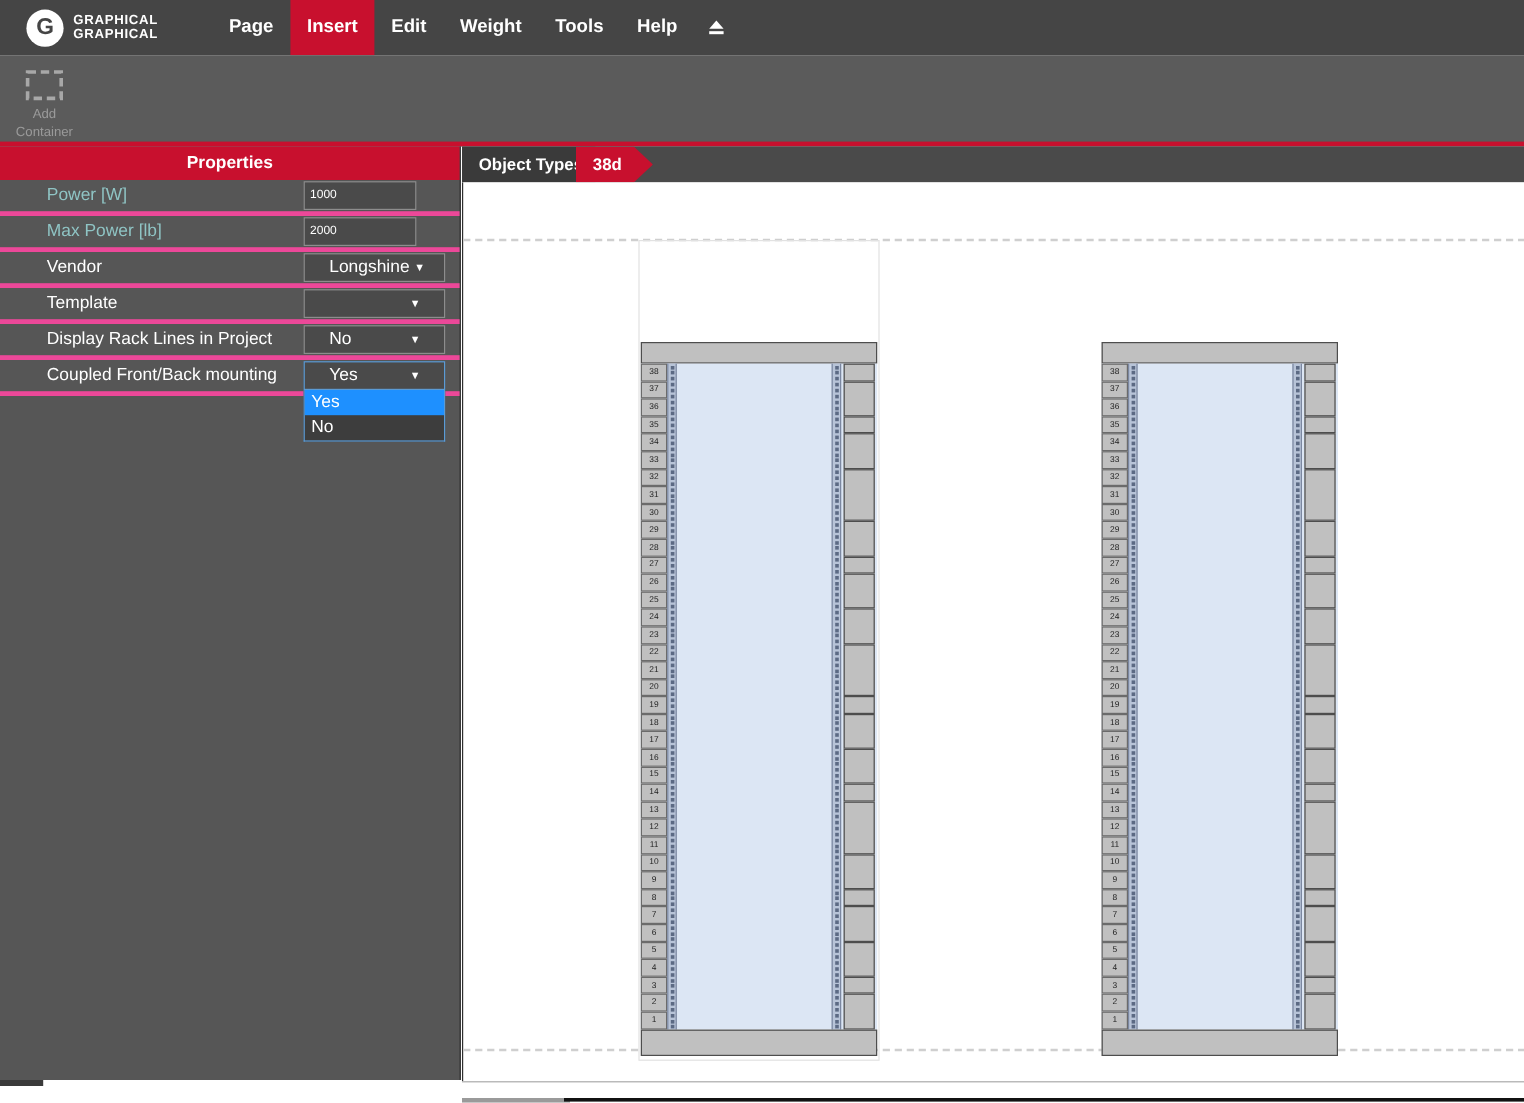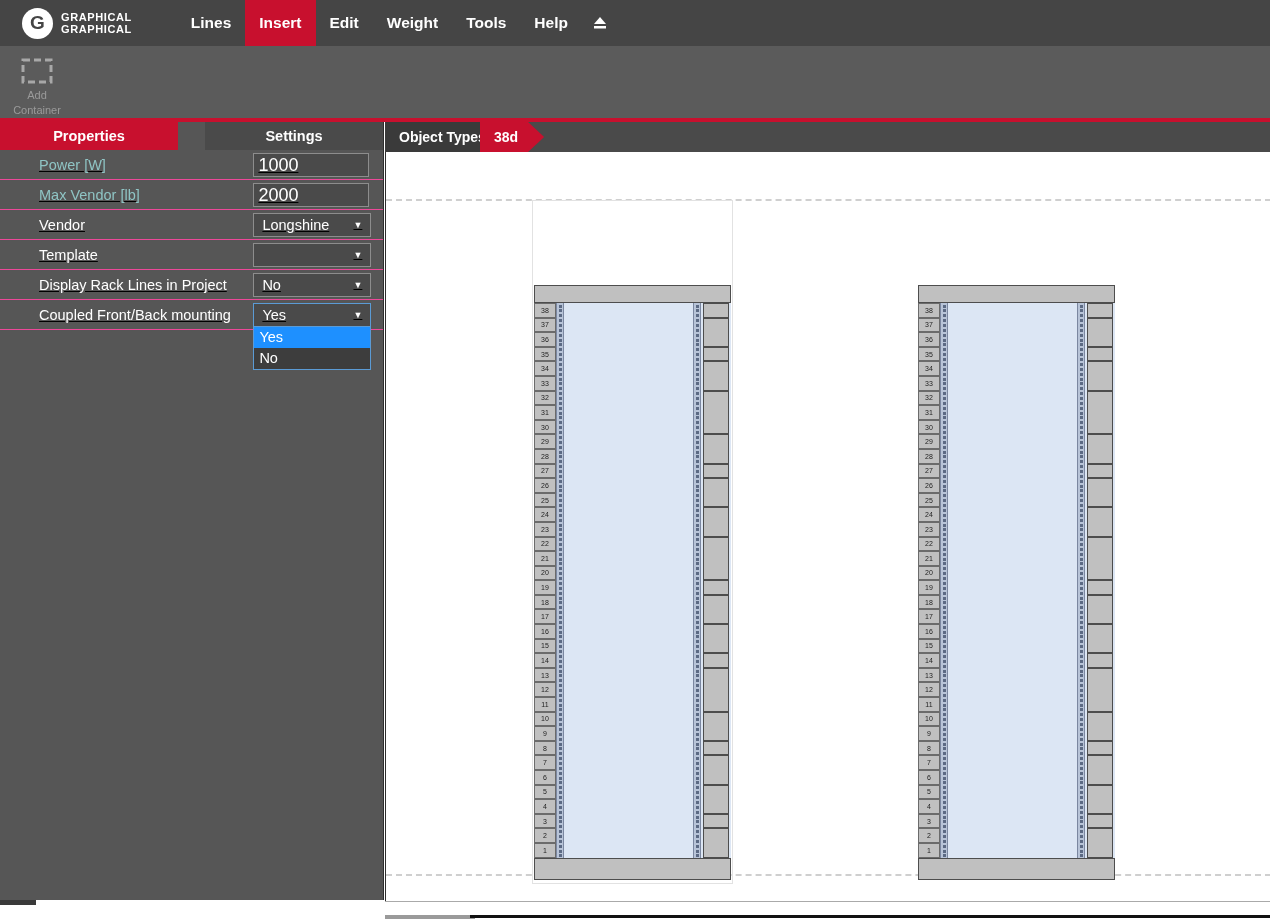--- a/index.html
+++ b/index.html
@@ -142,64 +142,63 @@
   .panel-tab.active {
     background: #c8102e;
   }
   .prop-rows {
     position: relative;
   }
   .prop-row {
     display: flex;
     align-items: center;
     height: 30px;
-    border-bottom: 1px solid #ec4899;
+    border-bottom: 4px solid #ec4899;
     box-sizing: border-box;
     position: relative;
-    text-decoration: underline;
   }
   .prop-label {
     width: 254px;
     box-sizing: border-box;
     padding-left: 39px;
     font-size: 14.5px;
     color: #ffffff;
     white-space: nowrap;
     overflow: hidden;
   }
   .prop-label.teal { color: #8fc4c4; }
   .prop-value {
     width: 130px;
     box-sizing: border-box;
     position: relative;
   }
   .txtfield {
-    width: 116px;
+    width: 94px;
     height: 24px;
     box-sizing: border-box;
     background: #4a4a4a;
     border: 1px solid #8d8d8d;
     color: #ffffff;
-    font-size: 18px;
+    font-size: 10px;
     font-family: "Liberation Sans", sans-serif;
     padding: 0 4px;
     line-height: 22px;
     overflow: hidden;
     white-space: nowrap;
     cursor: text;
   }
   .selfield {
     width: 118px;
     height: 24px;
     box-sizing: border-box;
     background: #4a4a4a;
     border: 1px solid #8d8d8d;
     color: #ffffff;
     font-size: 14.5px;
-    padding: 0 8px;
+    padding: 0 20px;
     line-height: 22px;
     display: flex;
     align-items: center;
     justify-content: space-between;
     cursor: pointer;
     white-space: nowrap;
     overflow: hidden;
   }
   .selfield.open {
     border: 1px solid #5b9bd5;
@@ -401,21 +400,21 @@
 
   <div class="menubar">
     <div class="brand">
       <div class="brand-mark">G</div>
       <div>
         <div class="brand-text">GRAPHICAL</div>
         <div class="brand-text">GRAPHICAL</div>
       </div>
     </div>
     <div class="menu-items" id="menu-items">
-        <div class="menu-item">Lines</div>
+        <div class="menu-item">Page</div>
         <div class="menu-item active">Insert</div>
         <div class="menu-item">Edit</div>
         <div class="menu-item">Weight</div>
         <div class="menu-item">Tools</div>
         <div class="menu-item">Help</div>
       </div>
     <div class="eject-icon">
       <svg width="18" height="16" viewBox="0 0 18 16" aria-hidden="true">
         <path d="M9 2 L15 9 L3 9 Z" fill="#ffffff"></path>
         <rect x="3" y="11" width="12" height="2.5" fill="#ffffff"></rect>
@@ -432,31 +431,30 @@
       </div>
       <div class="tool-label">Add</div>
       <div class="tool-label">Container</div>
     </div>
   </div>
   <div class="toolbar-underline"></div>
 
   <div class="leftpanel">
     <div class="panel-tabs" id="panel-tabs">
         <div class="panel-tab active">Properties</div>
-        <div class="panel-tab">Settings</div>
       </div>
     <div class="prop-rows" id="prop-rows">
         <div class="prop-row">
           <div class="prop-label teal">Power [W]</div>
           <div class="prop-value">
             <div class="txtfield">1000</div>
           </div>
         </div>
         <div class="prop-row">
-          <div class="prop-label teal">Max Vendor [lb]</div>
+          <div class="prop-label teal">Max Power [lb]</div>
           <div class="prop-value">
             <div class="txtfield">2000</div>
           </div>
         </div>
         <div class="prop-row">
           <div class="prop-label">Vendor</div>
           <div class="prop-value">
             <div class="selfield">
               <span>Longshine</span>
               <span class="caret">▼</span>

